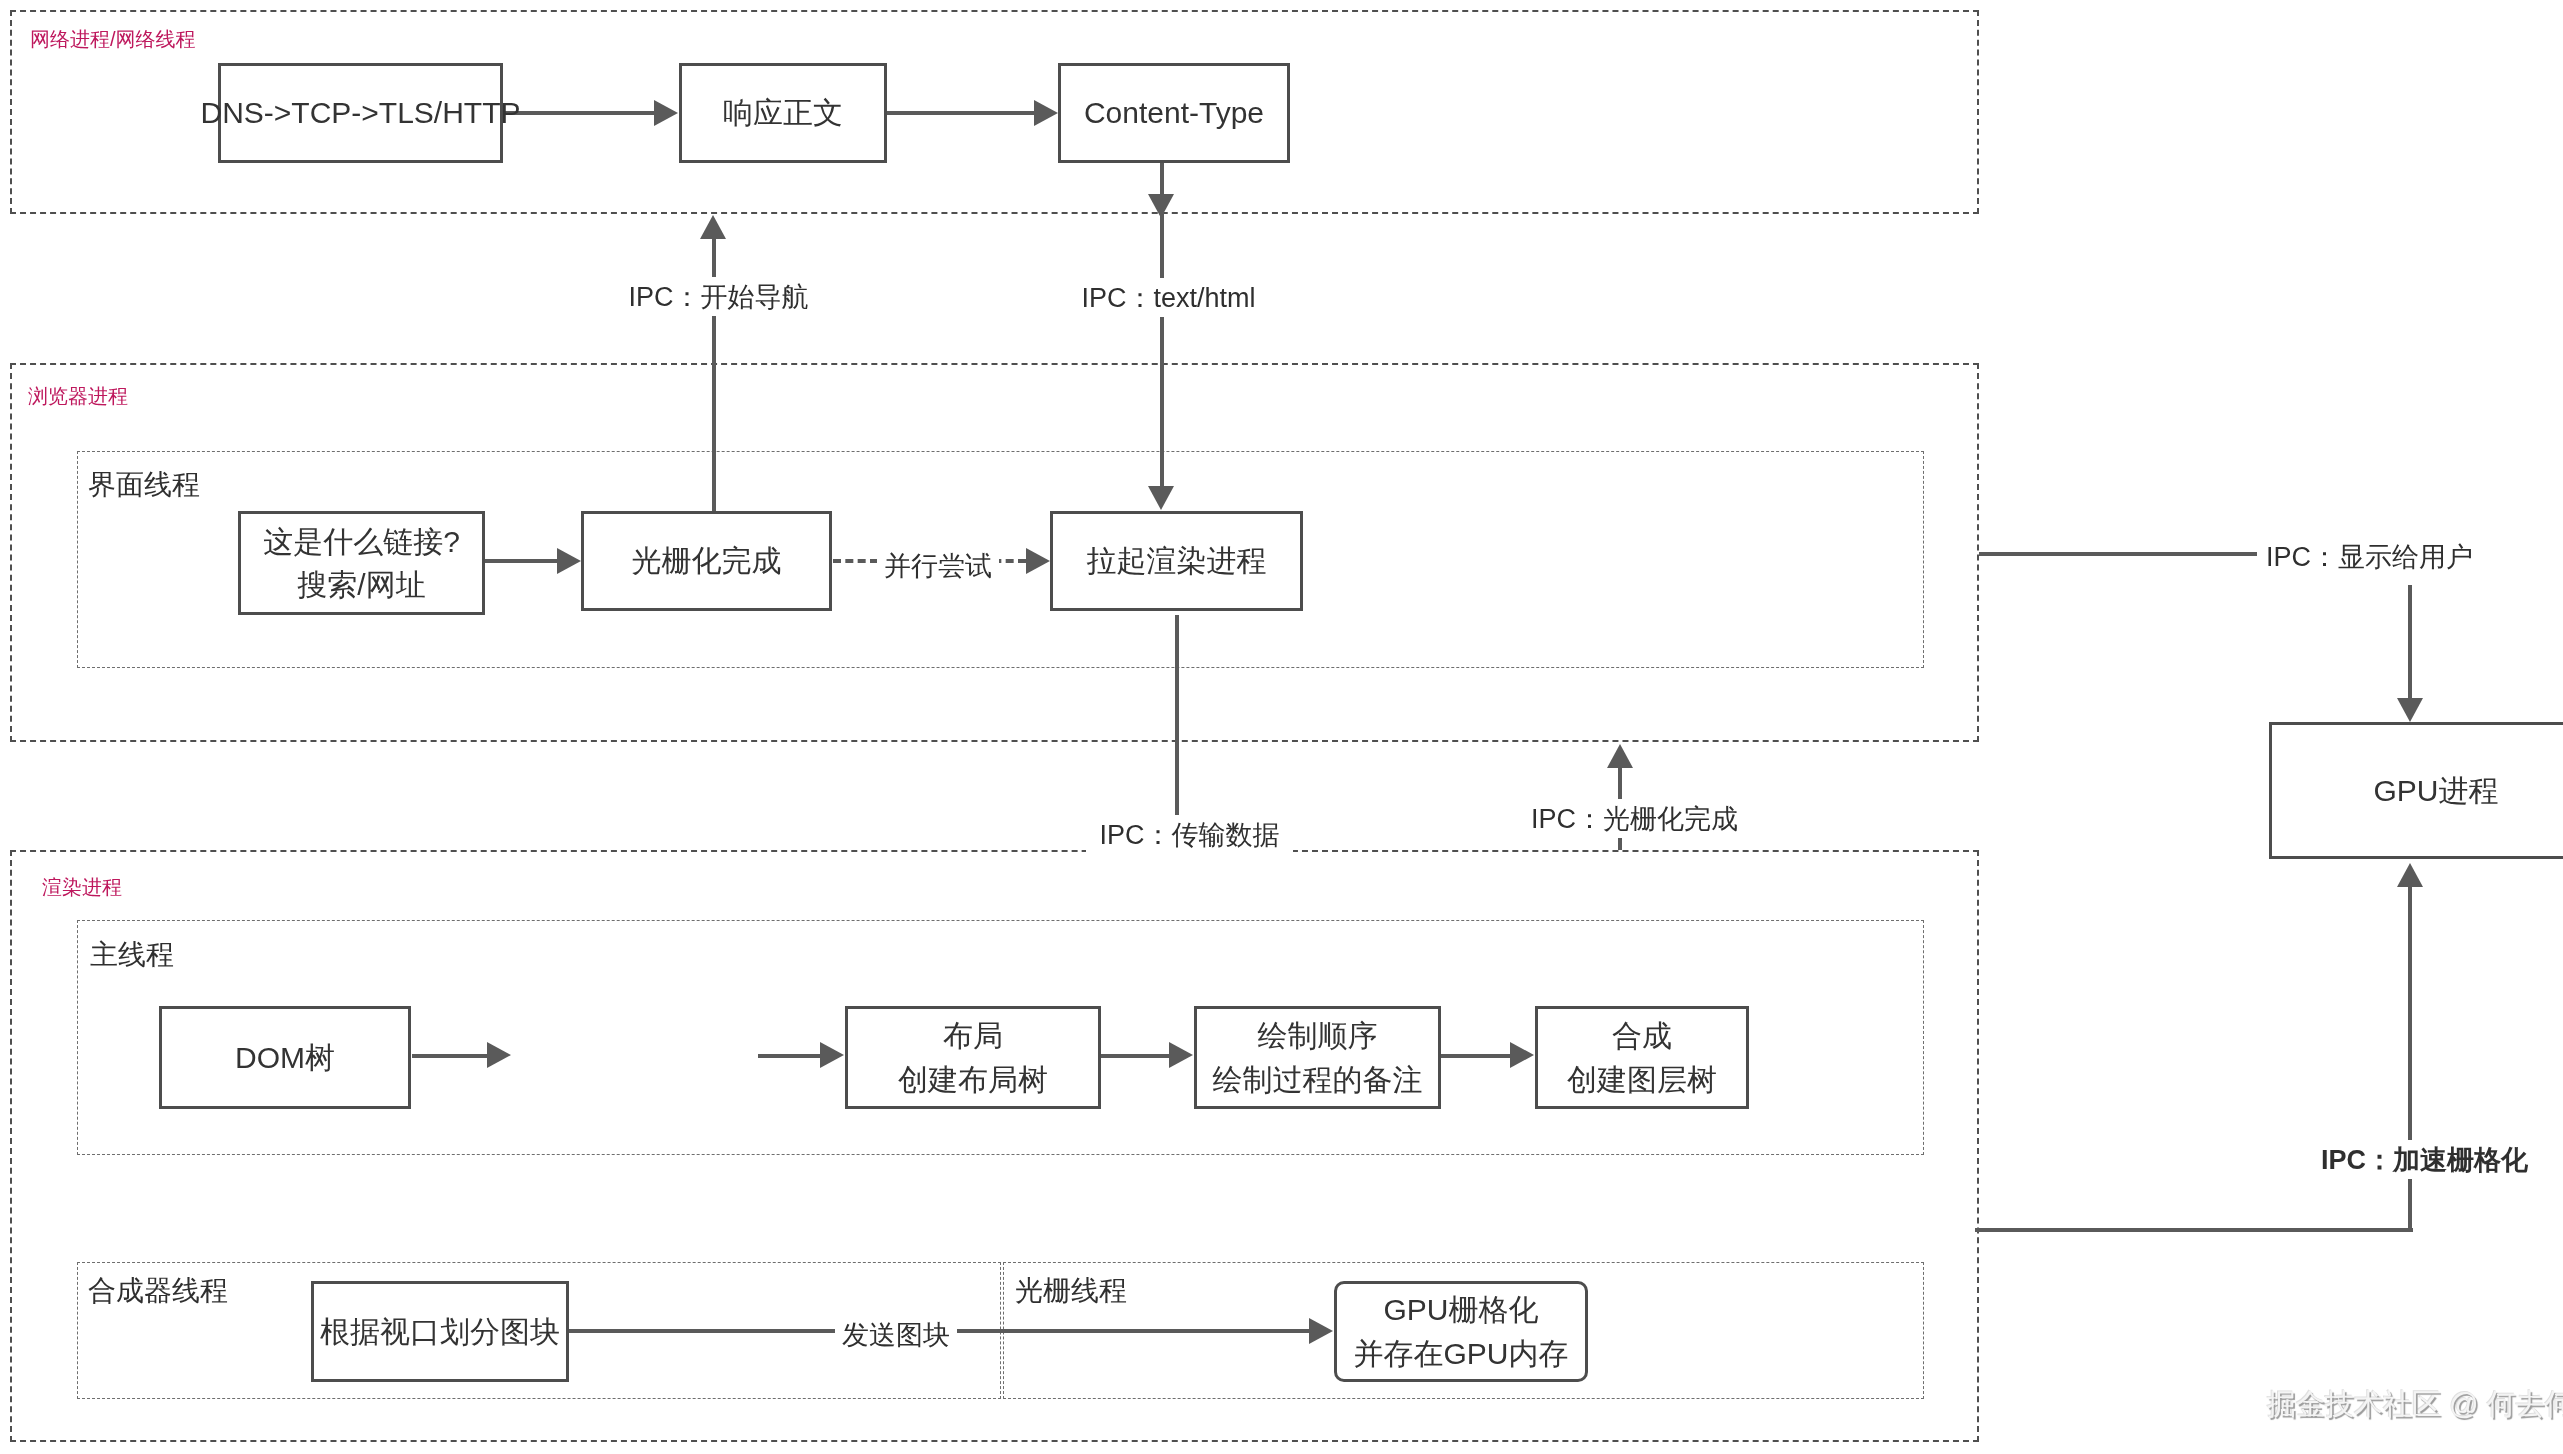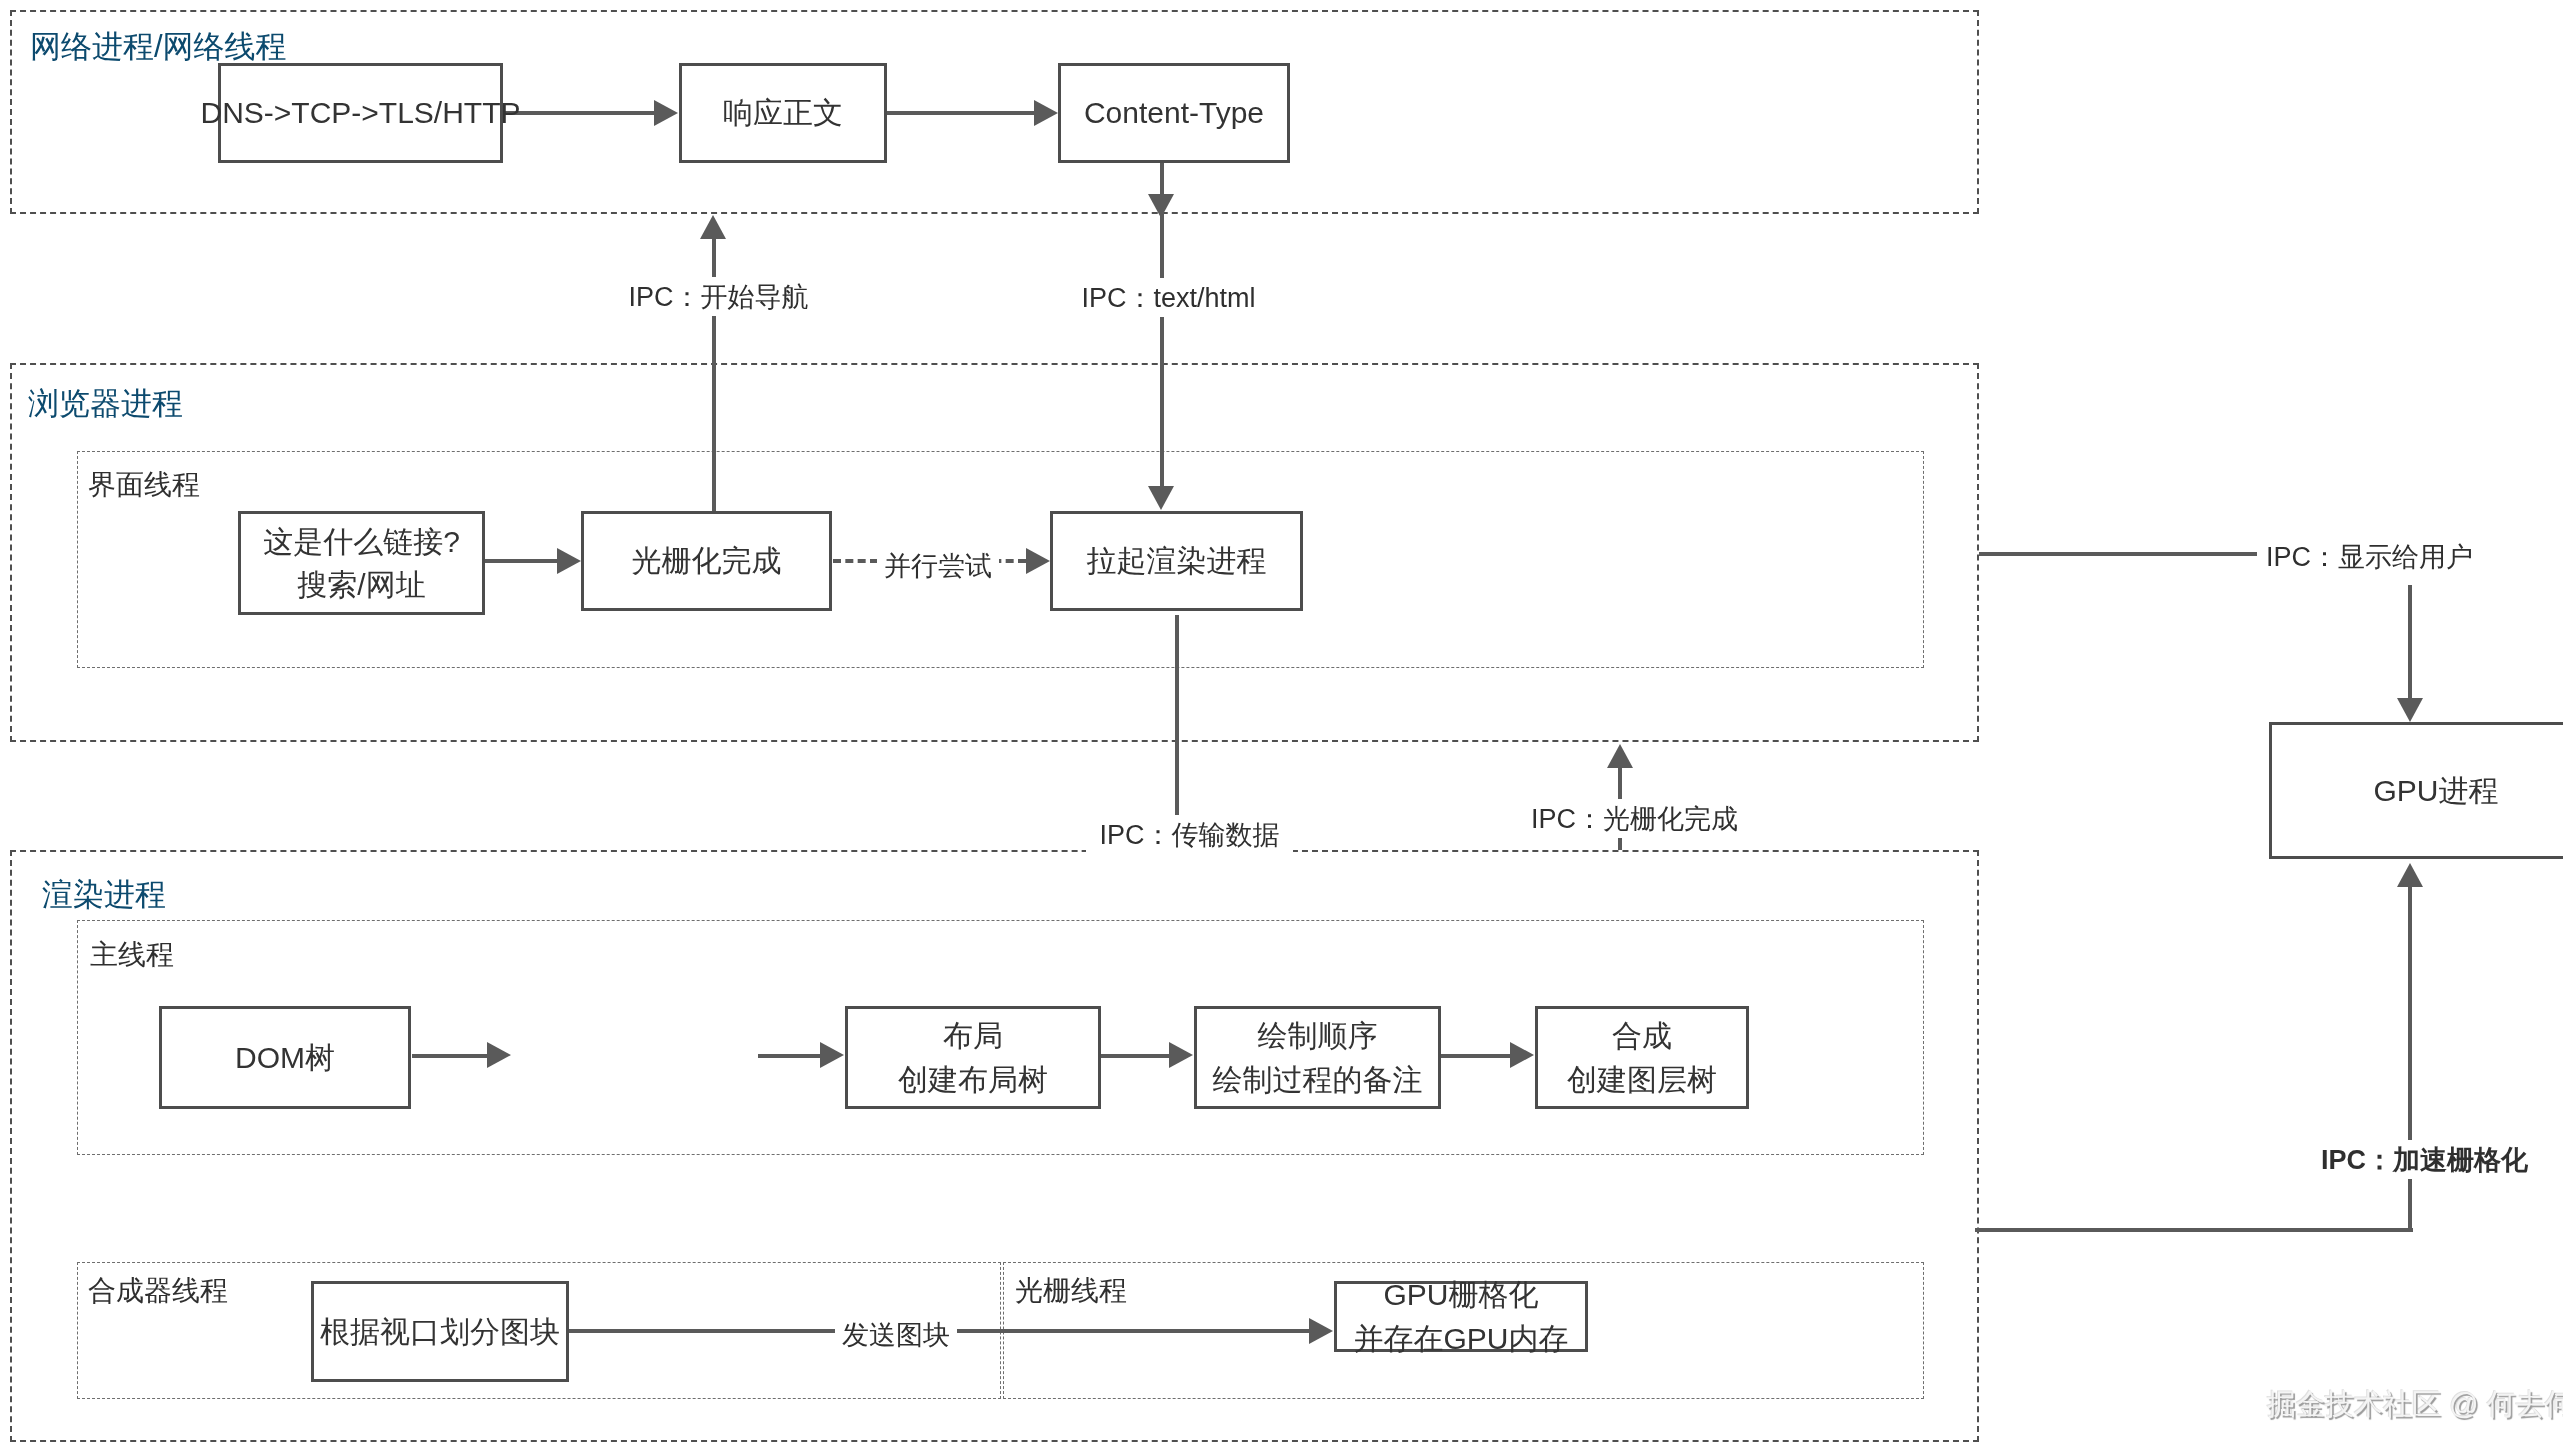--- a/index.html
+++ b/index.html
@@ -2,21 +2,21 @@
 <html style="font-size:14px"><head>
 <meta charset="utf-8">
 <style>
   html,body{margin:0;padding:0;background:#ffffff;}
   #canvas{
     position:relative;width:2563px;height:1455px;background:#ffffff;overflow:hidden;
     font-family:"Liberation Sans","DejaVu Sans",sans-serif;color:#333333;
   }
   
   .section{position:absolute;border:2.6px dashed #4f4f4f;box-sizing:border-box;background:transparent;}
-  .section-label{position:absolute;font-size:31px;color:#0c4a6e;white-space:nowrap;}
+  .section-label{position:absolute;font-size:20px;color:#be185d;white-space:nowrap;}
   
   .thread{position:absolute;border:1.7px dashed #6e6e6e;box-sizing:border-box;}
   .thread-label{position:absolute;font-size:28px;color:#2f2f2f;white-space:nowrap;}
   
   .node{
     position:absolute;border:3.5px solid #4d4d4d;box-sizing:border-box;background:#ffffff;
     display:flex;flex-direction:column;align-items:center;justify-content:center;
     font-size:30px;color:#333333;text-align:center;line-height:1.45;z-index:3;
   }
   .node span{white-space:nowrap;}
@@ -100,21 +100,21 @@
     <span>绘制过程的备注</span>
   </div>
   <div class="node" style="left:1535px;top:1006px;width:214px;height:103px;">
     <span>合成</span>
     <span>创建图层树</span>
   </div>
 
   <div class="node" style="left:311px;top:1281px;width:258px;height:101px;">
     <span>根据视口划分图块</span>
   </div>
-  <div class="node" style="left:1334px;top:1281px;width:254px;height:71px;">
+  <div class="node" style="left:1334px;top:1281px;width:254px;height:101px;border-radius:10px;">
     <span>GPU栅格化</span>
     <span>并存在GPU内存</span>
   </div>
 
   <div class="node" style="left:2269px;top:722px;width:334px;height:137px;">
     <span>GPU进程</span>
   </div>
 
   <div class="hline" style="left:502px;top:111px;width:154px;"></div>
   <div class="ah right" style="left:654px;top:100px;"></div>

